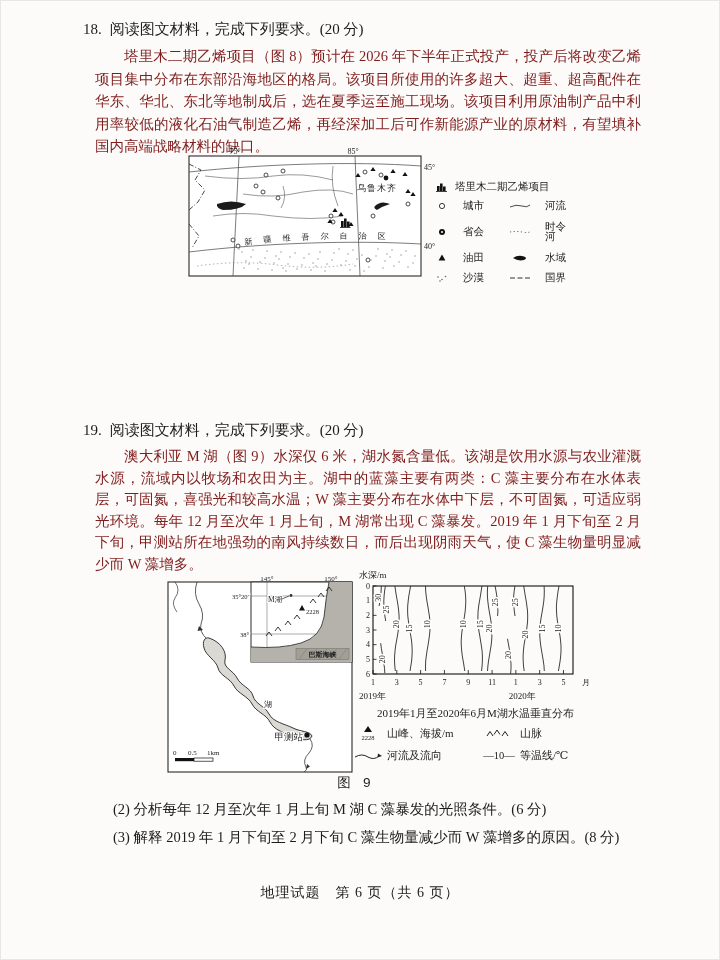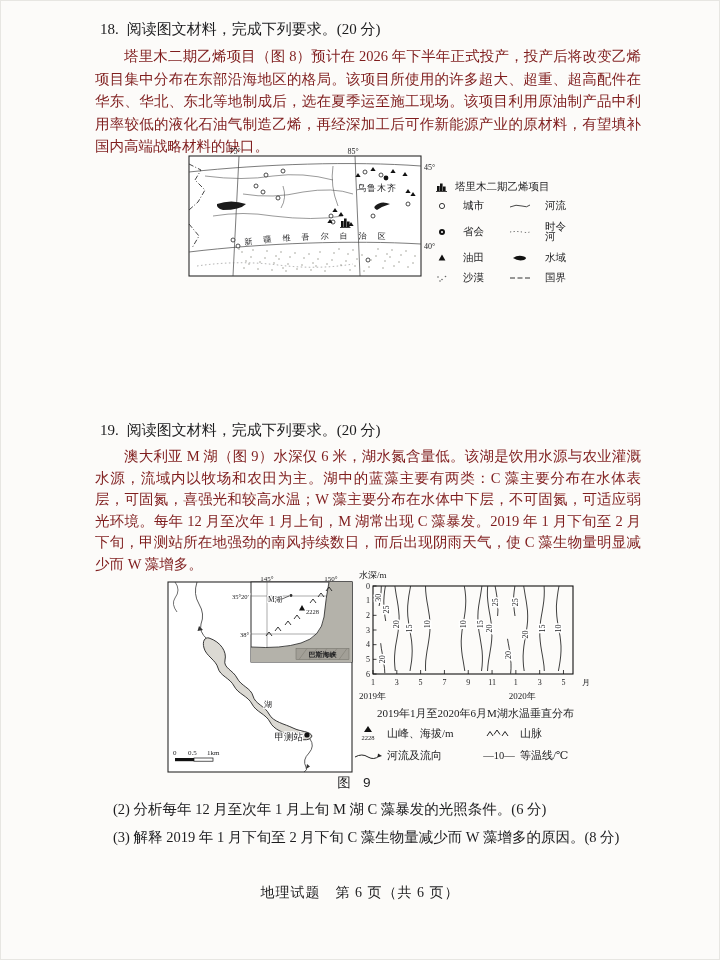--- a/index.html
+++ b/index.html
@@ -1,18 +1,18 @@
 <!DOCTYPE html>
 <html><head>
 <meta charset="utf-8">
 <style>
   html,body{margin:0;padding:0;}
   body{width:720px;height:960px;background:#f2f1ee;font-family:"Liberation Serif","DejaVu Serif",serif;color:#1c1c1e;}
   .page{position:relative;width:720px;height:960px;background:#fcfbf9;overflow:hidden;box-shadow:inset 0 0 0 1px #e7e6e2;}
-  .qheader{position:absolute;left:100px;width:545px;font-size:15px;white-space:nowrap;}
+  .qheader{position:absolute;left:83px;width:545px;font-size:15px;white-space:nowrap;}
   .qheader .qnum{margin-right:8px;}
   .para{position:absolute;left:95px;width:546px;font-size:14.5px;text-align:justify;text-indent:2em;color:#7f1d1d;}
   .subs{position:absolute;left:113px;width:530px;font-size:14.5px;}
   .subs .sub{height:27px;line-height:27px;white-space:nowrap;}
   .fig{position:absolute;}
   .figcap{position:absolute;text-align:center;font-size:13.5px;letter-spacing:2px;}
   svg text{font-family:"Liberation Serif","DejaVu Serif",serif;fill:#1c1c1e;}
   .halo{paint-order:stroke;stroke:#ffffff;stroke-width:3px;}
   .halo2{paint-order:stroke;stroke:#ffffff;stroke-width:2px;}
   

